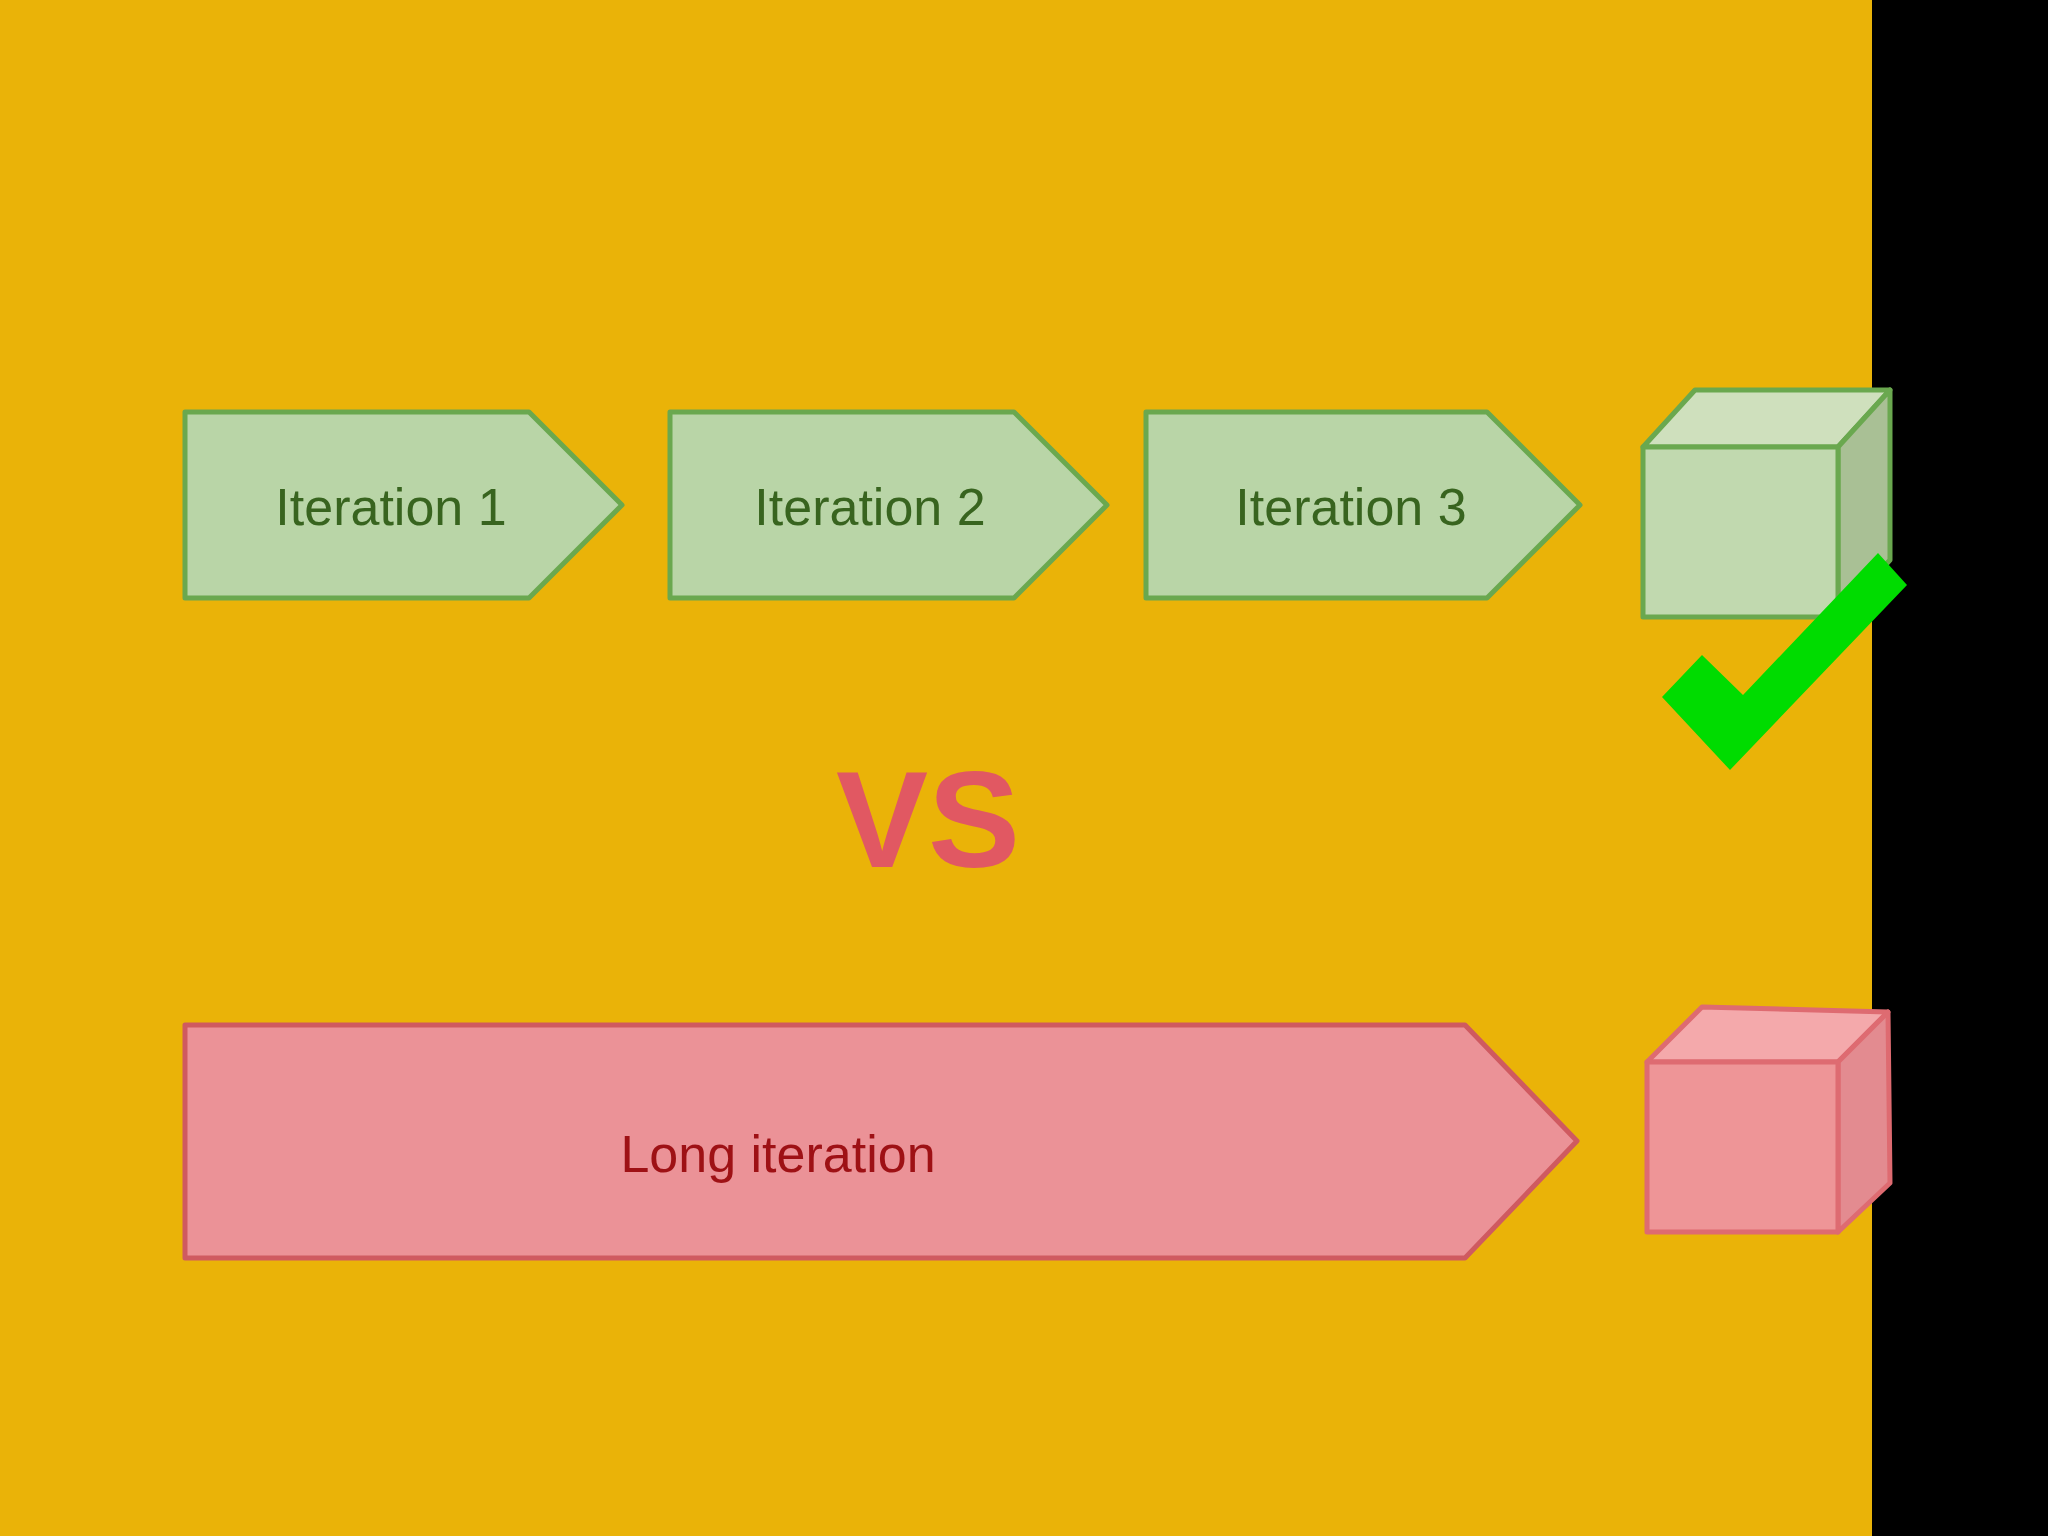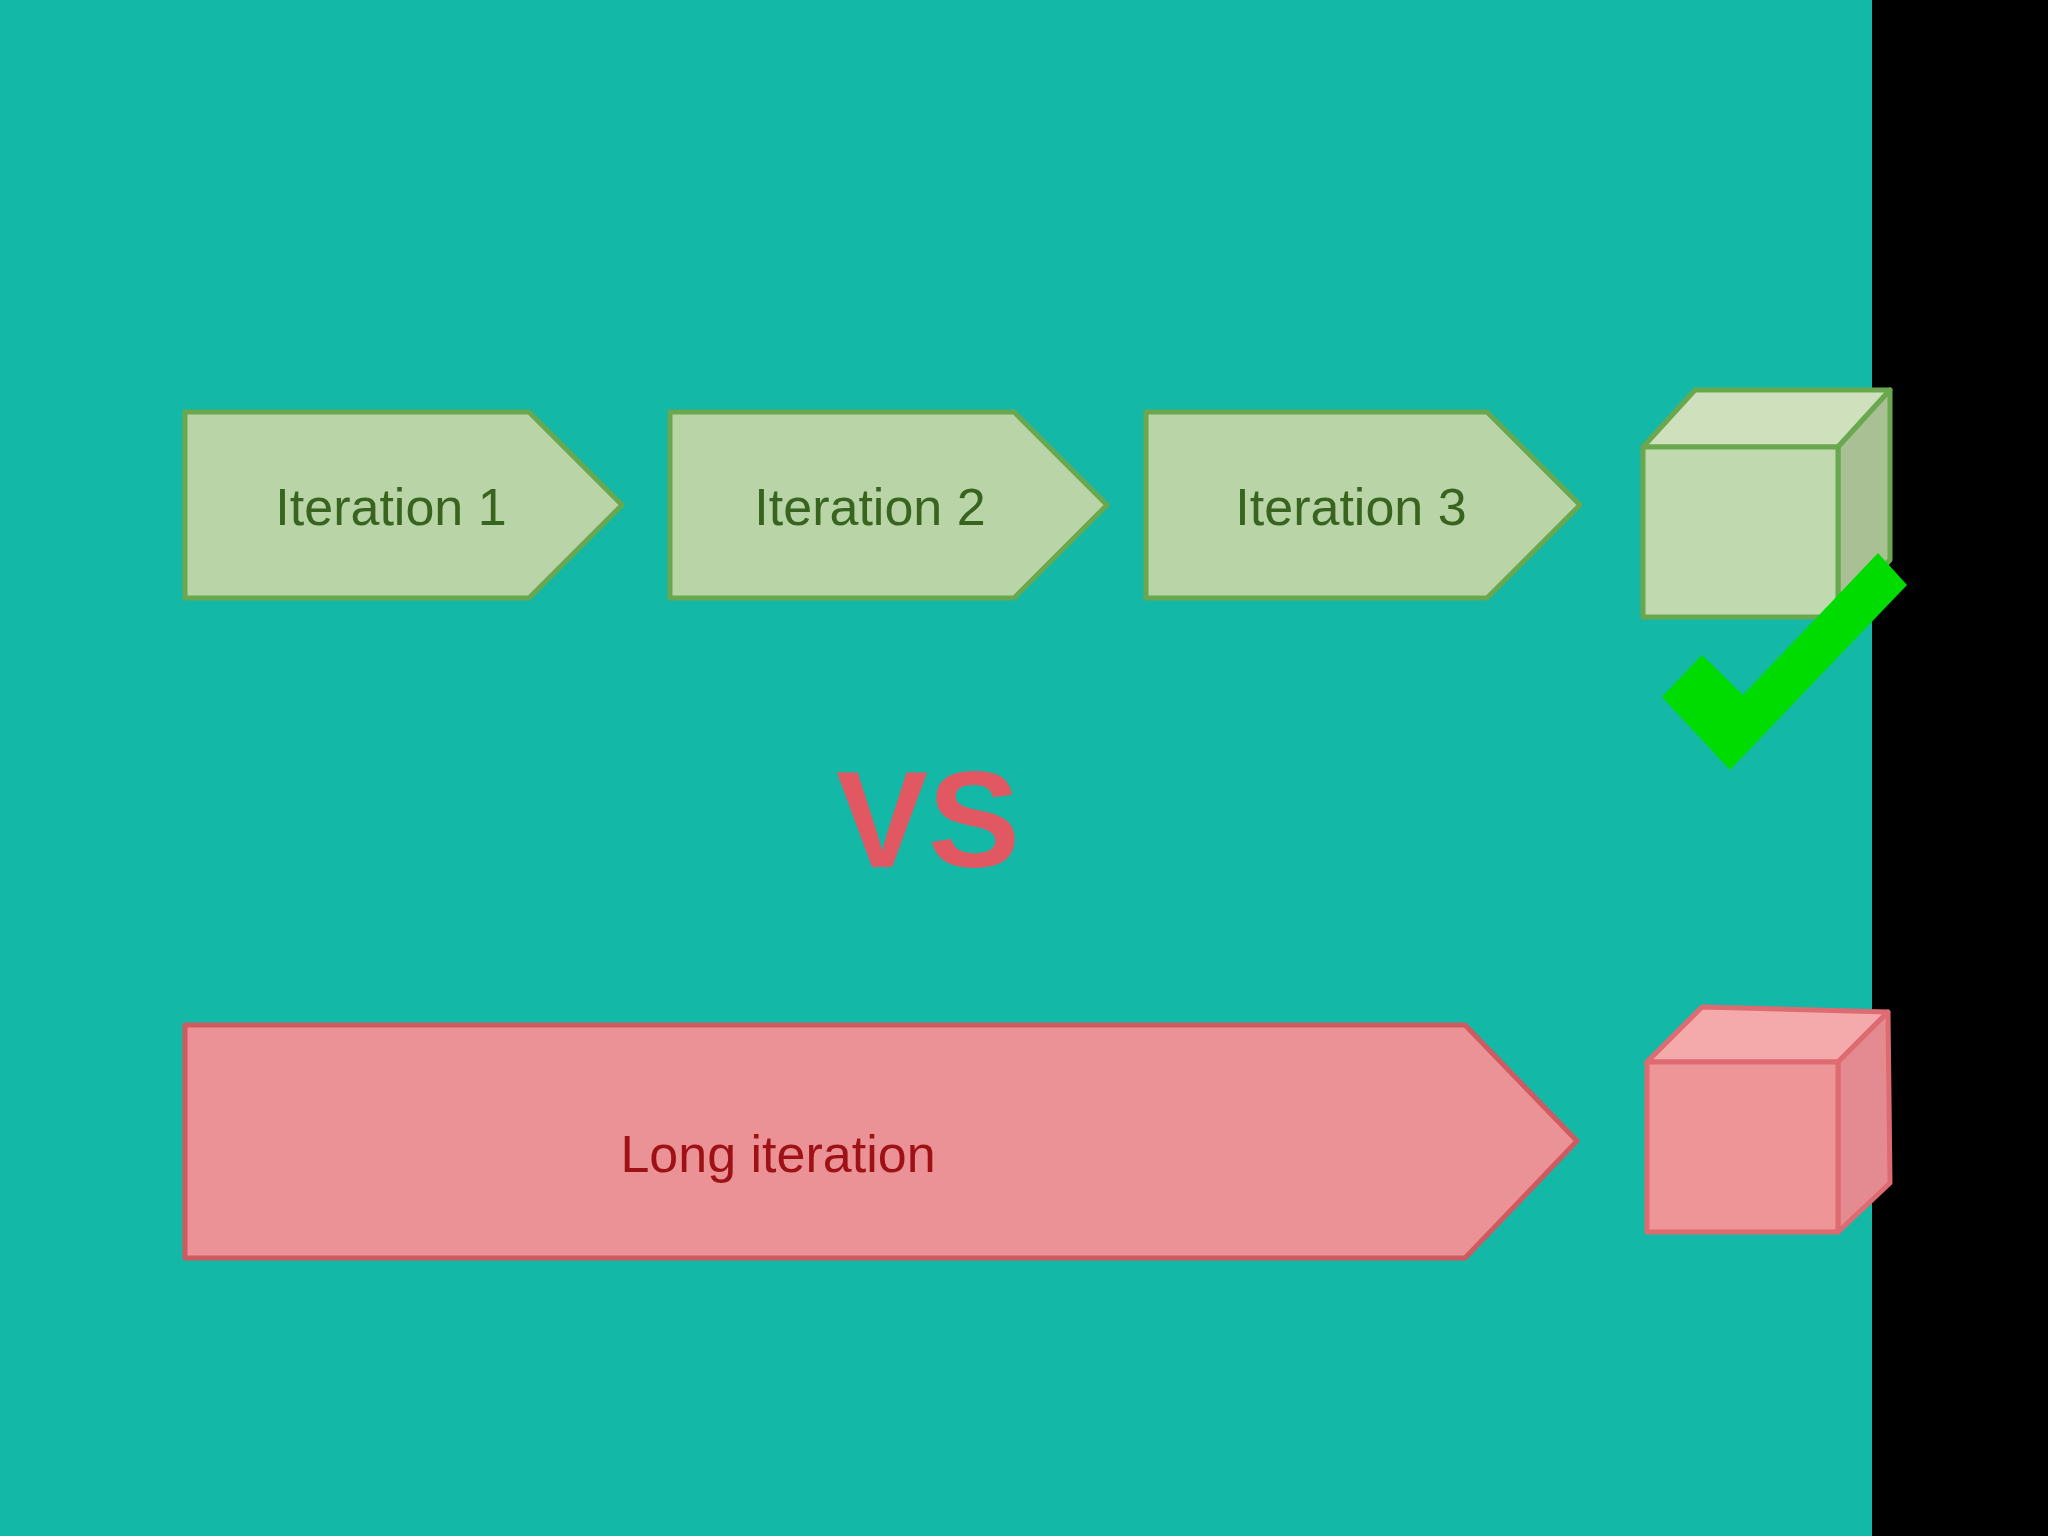--- a/index.html
+++ b/index.html
@@ -7,21 +7,21 @@
     padding: 0;
     background: #000;
     width: 2048px;
     height: 1536px;
     overflow: hidden;
   }
   .stage {
     position: relative;
     width: 1872px;
     height: 1536px;
-    background: #14b8a6;
+    background: #eab308;
   }
   svg {
     display: block;
   }
   .shape {
     stroke-width: 5;
     stroke-linejoin: round;
   }
   .cube-face {
     stroke-width: 5;

